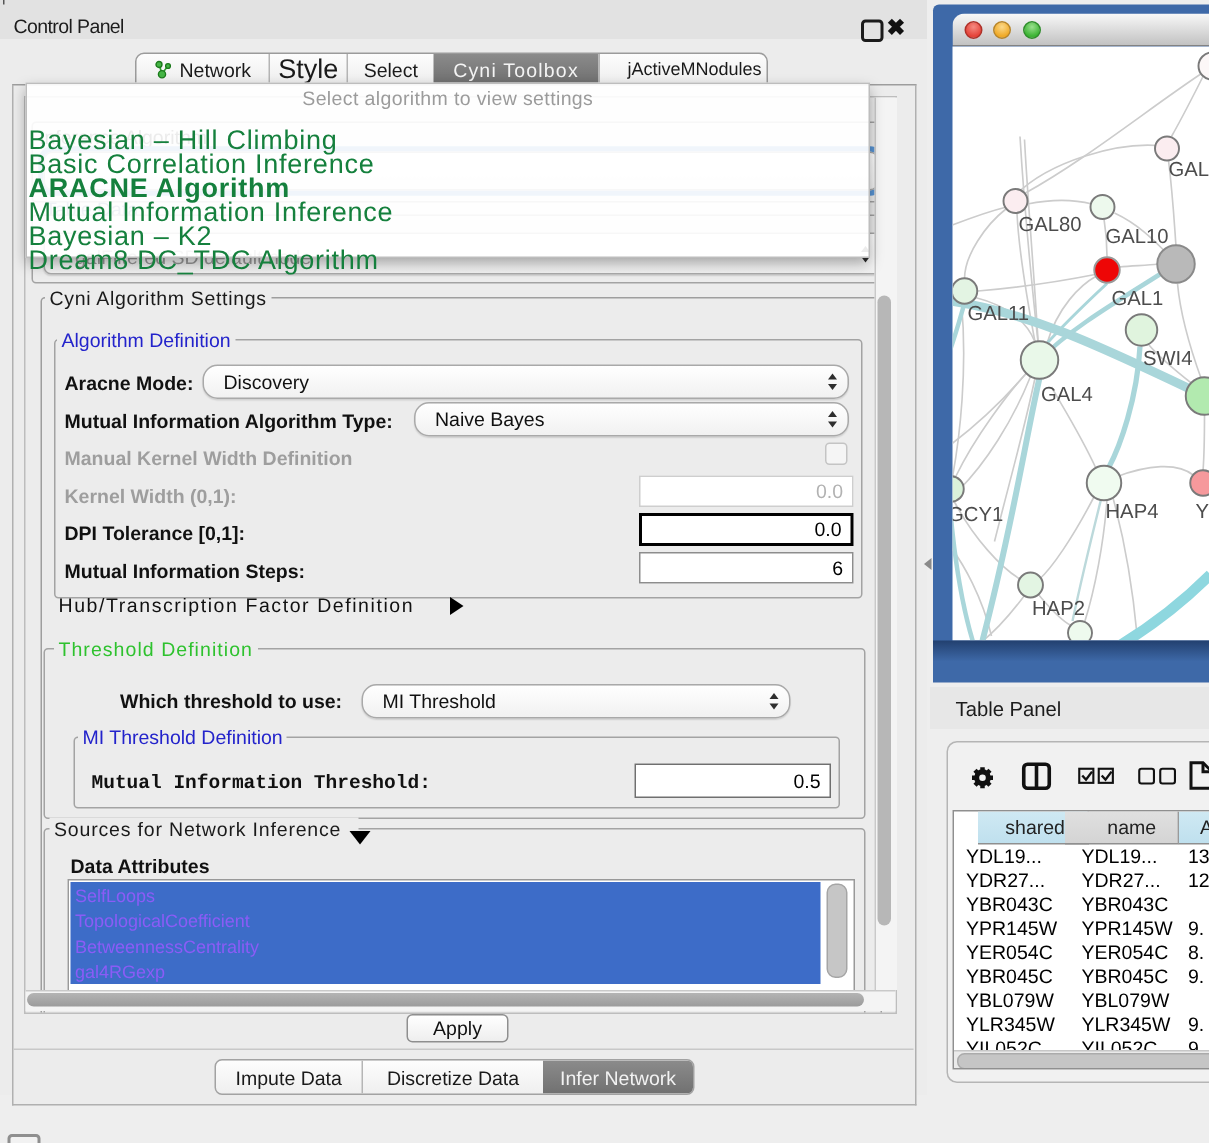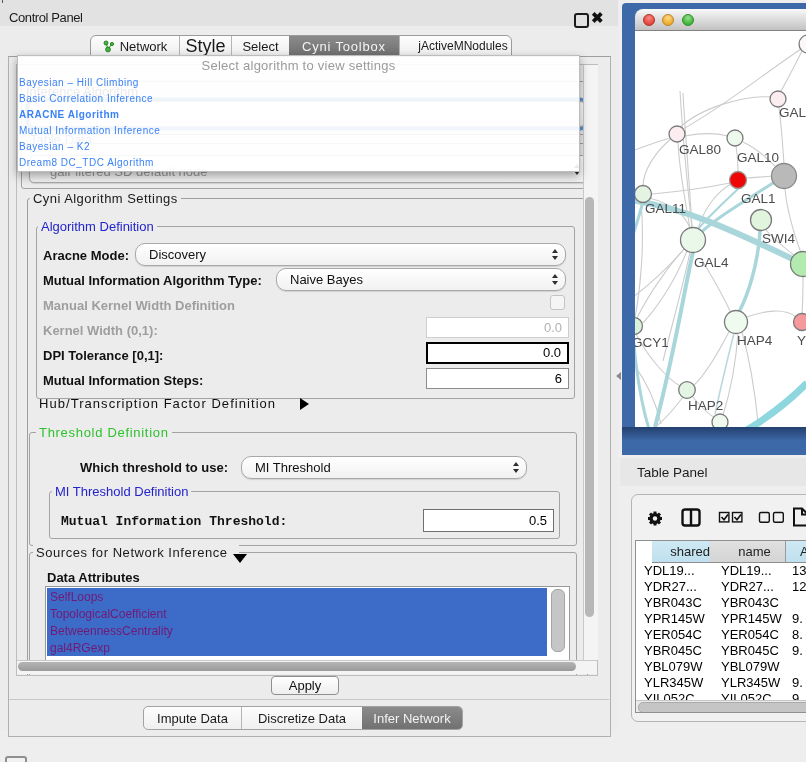--- a/index.html
+++ b/index.html
@@ -108,21 +108,21 @@
     <div class="abs lbl bold" style="left:44px;top:449px;font-family:Liberation Mono, monospace;">Mutual Information Threshold:</div>
     <div class="tfield" style="left:406px;top:444px;width:131px;height:23px;border:1px solid #6f6f6f;color:#000;line-height:21px;">0.5</div>
 
     <div class="group" style="left:12px;top:487px;width:546px;height:200px;">
       <span class="gtitle" style="color:#1a1a1a;left:3px;letter-spacing:0.55px;">Sources for Network Inference &nbsp;</span>
       <span style="position:absolute;top:1px;left:203px;width:0;height:0;border-top:9px solid #000;border-left:7px solid transparent;border-right:7px solid transparent;"></span>
     </div>
     <div class="abs lbl bold" style="left:30px;top:505px;">Data Attributes</div>
     <div class="abs" style="left:28px;top:521px;width:523px;height:74px;background:#fff;border:1px solid #999;overflow:hidden;">
       <div style="position:absolute;left:1px;top:1px;width:500px;height:68px;background:#3d6cc8;"></div>
-      <div style="position:absolute;left:4px;top:2px;font-size:12px;color:#701a75;line-height:17px;">SelfLoops<br>TopologicalCoefficient<br>BetweennessCentrality<br>gal4RGexp</div>
+      <div style="position:absolute;left:4px;top:2px;font-size:12px;color:#8b5cf6;line-height:17px;">SelfLoops<br>TopologicalCoefficient<br>BetweennessCentrality<br>gal4RGexp</div>
       <div style="position:absolute;left:505px;top:2px;width:12px;height:61px;background:#c6c6c6;border:1px solid #a5a5a5;border-radius:6px;"></div>
     </div>
   </div>
 </div>
 
 <div class="abs" style="left:583px;top:65px;width:14px;height:595px;background:#f4f4f4;border-left:1px solid #c9c9c9;"></div>
 <div class="abs" style="left:585px;top:197px;width:9px;height:420px;background:#b7b7b7;border-radius:5px;"></div>
 
 <div class="abs" style="left:17px;top:660px;width:580px;height:13px;background:#f4f4f4;border-top:1px solid #c9c9c9;"></div>
 <div class="abs" style="left:18px;top:662px;width:558px;height:9px;border-radius:5px;background:linear-gradient(#b4b4b4,#9b9b9b);"></div>
@@ -279,21 +279,21 @@
   <div style="position:absolute;left:8px;top:22px;line-height:16px;color:#000;">YDL19...<br>YDR27...<br>YBR043C<br>YPR145W<br>YER054C<br>YBR045C<br>YBL079W<br>YLR345W<br>YIL052C</div>
   <div style="position:absolute;left:85px;top:22px;line-height:16px;color:#000;">YDL19...<br>YDR27...<br>YBR043C<br>YPR145W<br>YER054C<br>YBR045C<br>YBL079W<br>YLR345W<br>YIL052C</div>
   <div style="position:absolute;left:156px;top:22px;line-height:16px;color:#000;">13<br>12<br>&nbsp;<br>9.<br>8.<br>9.<br>&nbsp;<br>9.<br>9.</div>
   <div style="position:absolute;left:0;top:159px;width:181px;height:12px;background:#eaeaea;border-top:1px solid #c6c6c6;">
     <div style="position:absolute;left:2px;top:1px;width:179px;height:9px;border-radius:5px;background:#c5c5c5;border:1px solid #ababab;"></div>
   </div>
 </div>
 
 <div class="abs" style="left:17px;top:55px;width:561px;height:115px;background:rgba(255,255,255,0.91);border:1px solid #bdbdbd;box-shadow:0 4px 9px rgba(0,0,0,0.35);z-index:50;">
   <div style="position:absolute;left:0;top:2px;width:100%;text-align:center;font-size:13px;letter-spacing:0.25px;color:#9b9b9b;">Select algorithm to view settings</div>
-  <div style="position:absolute;left:1px;top:19px;font-size:10px;letter-spacing:0.5px;color:#3b82f6;line-height:16px;white-space:nowrap;">
+  <div style="position:absolute;left:1px;top:29px;font-size:18px;letter-spacing:0.5px;color:#15803d;line-height:16px;white-space:nowrap;">
     Bayesian – Hill Climbing<br>
     Basic Correlation Inference<br>
     <span style="font-weight:bold;">ARACNE Algorithm</span><br>
     Mutual Information Inference<br>
     Bayesian – K2<br>
     Dream8 DC_TDC Algorithm
   </div>
 </div>
 
 </body></html>

